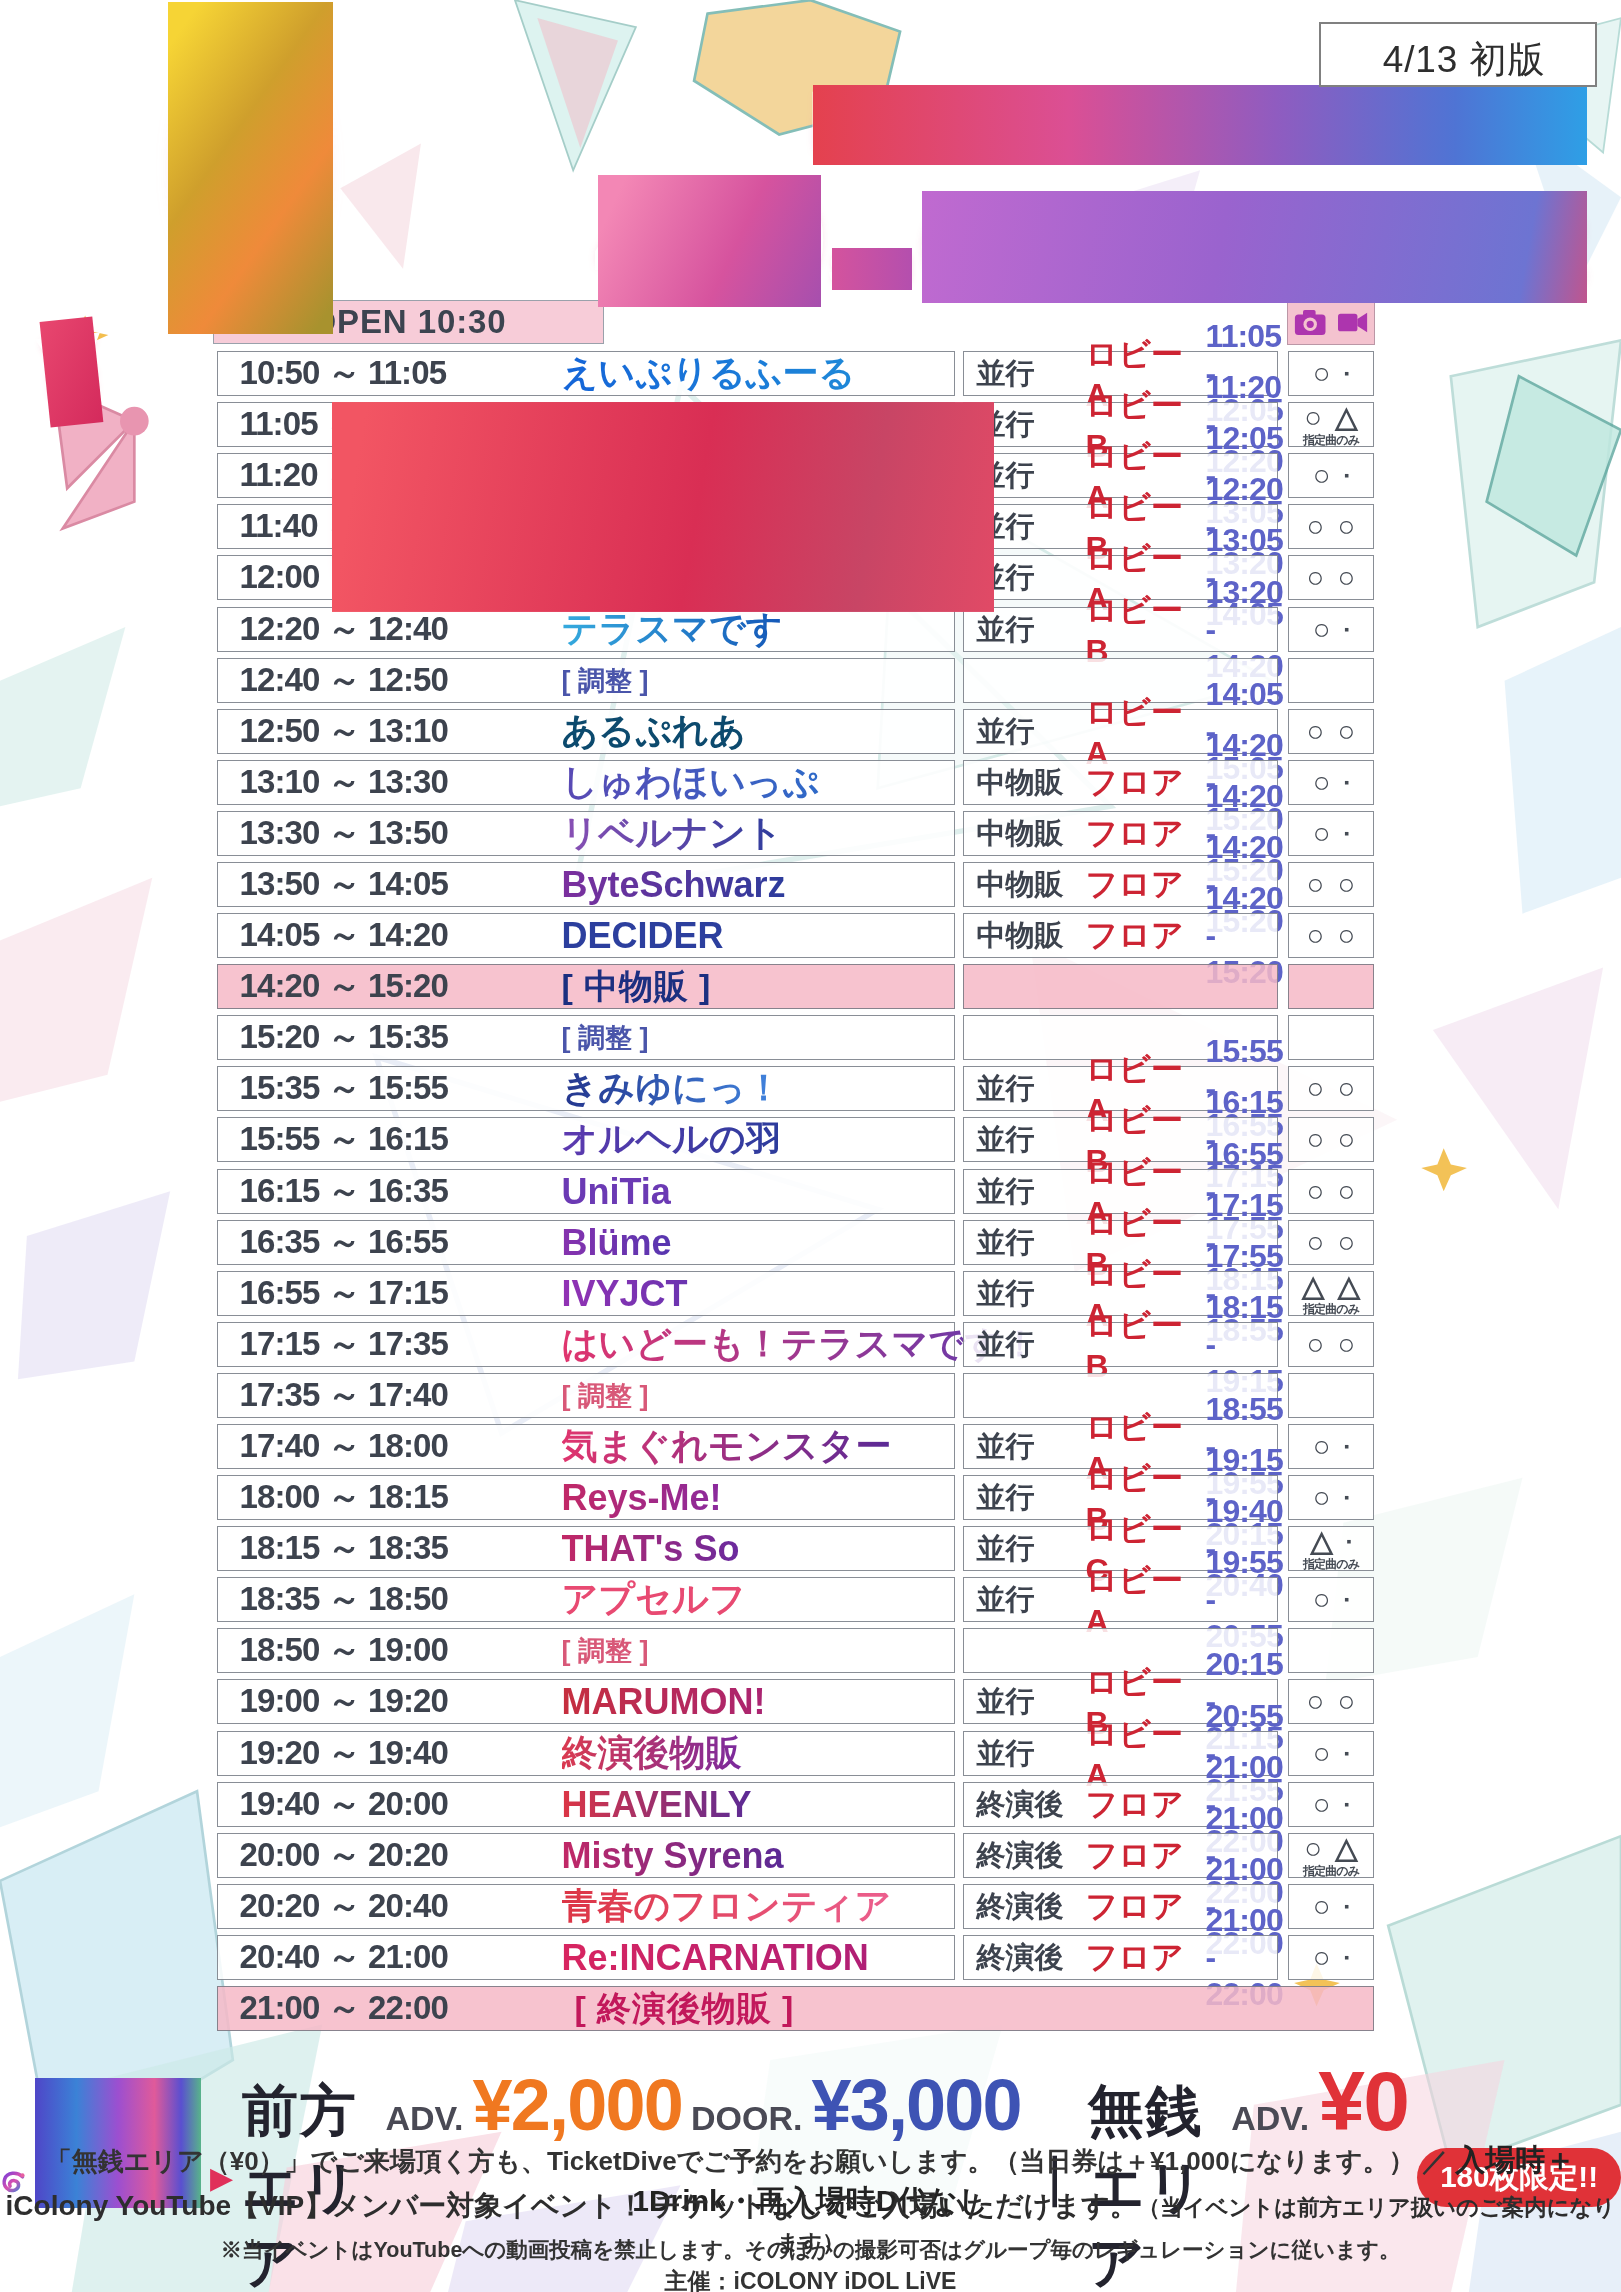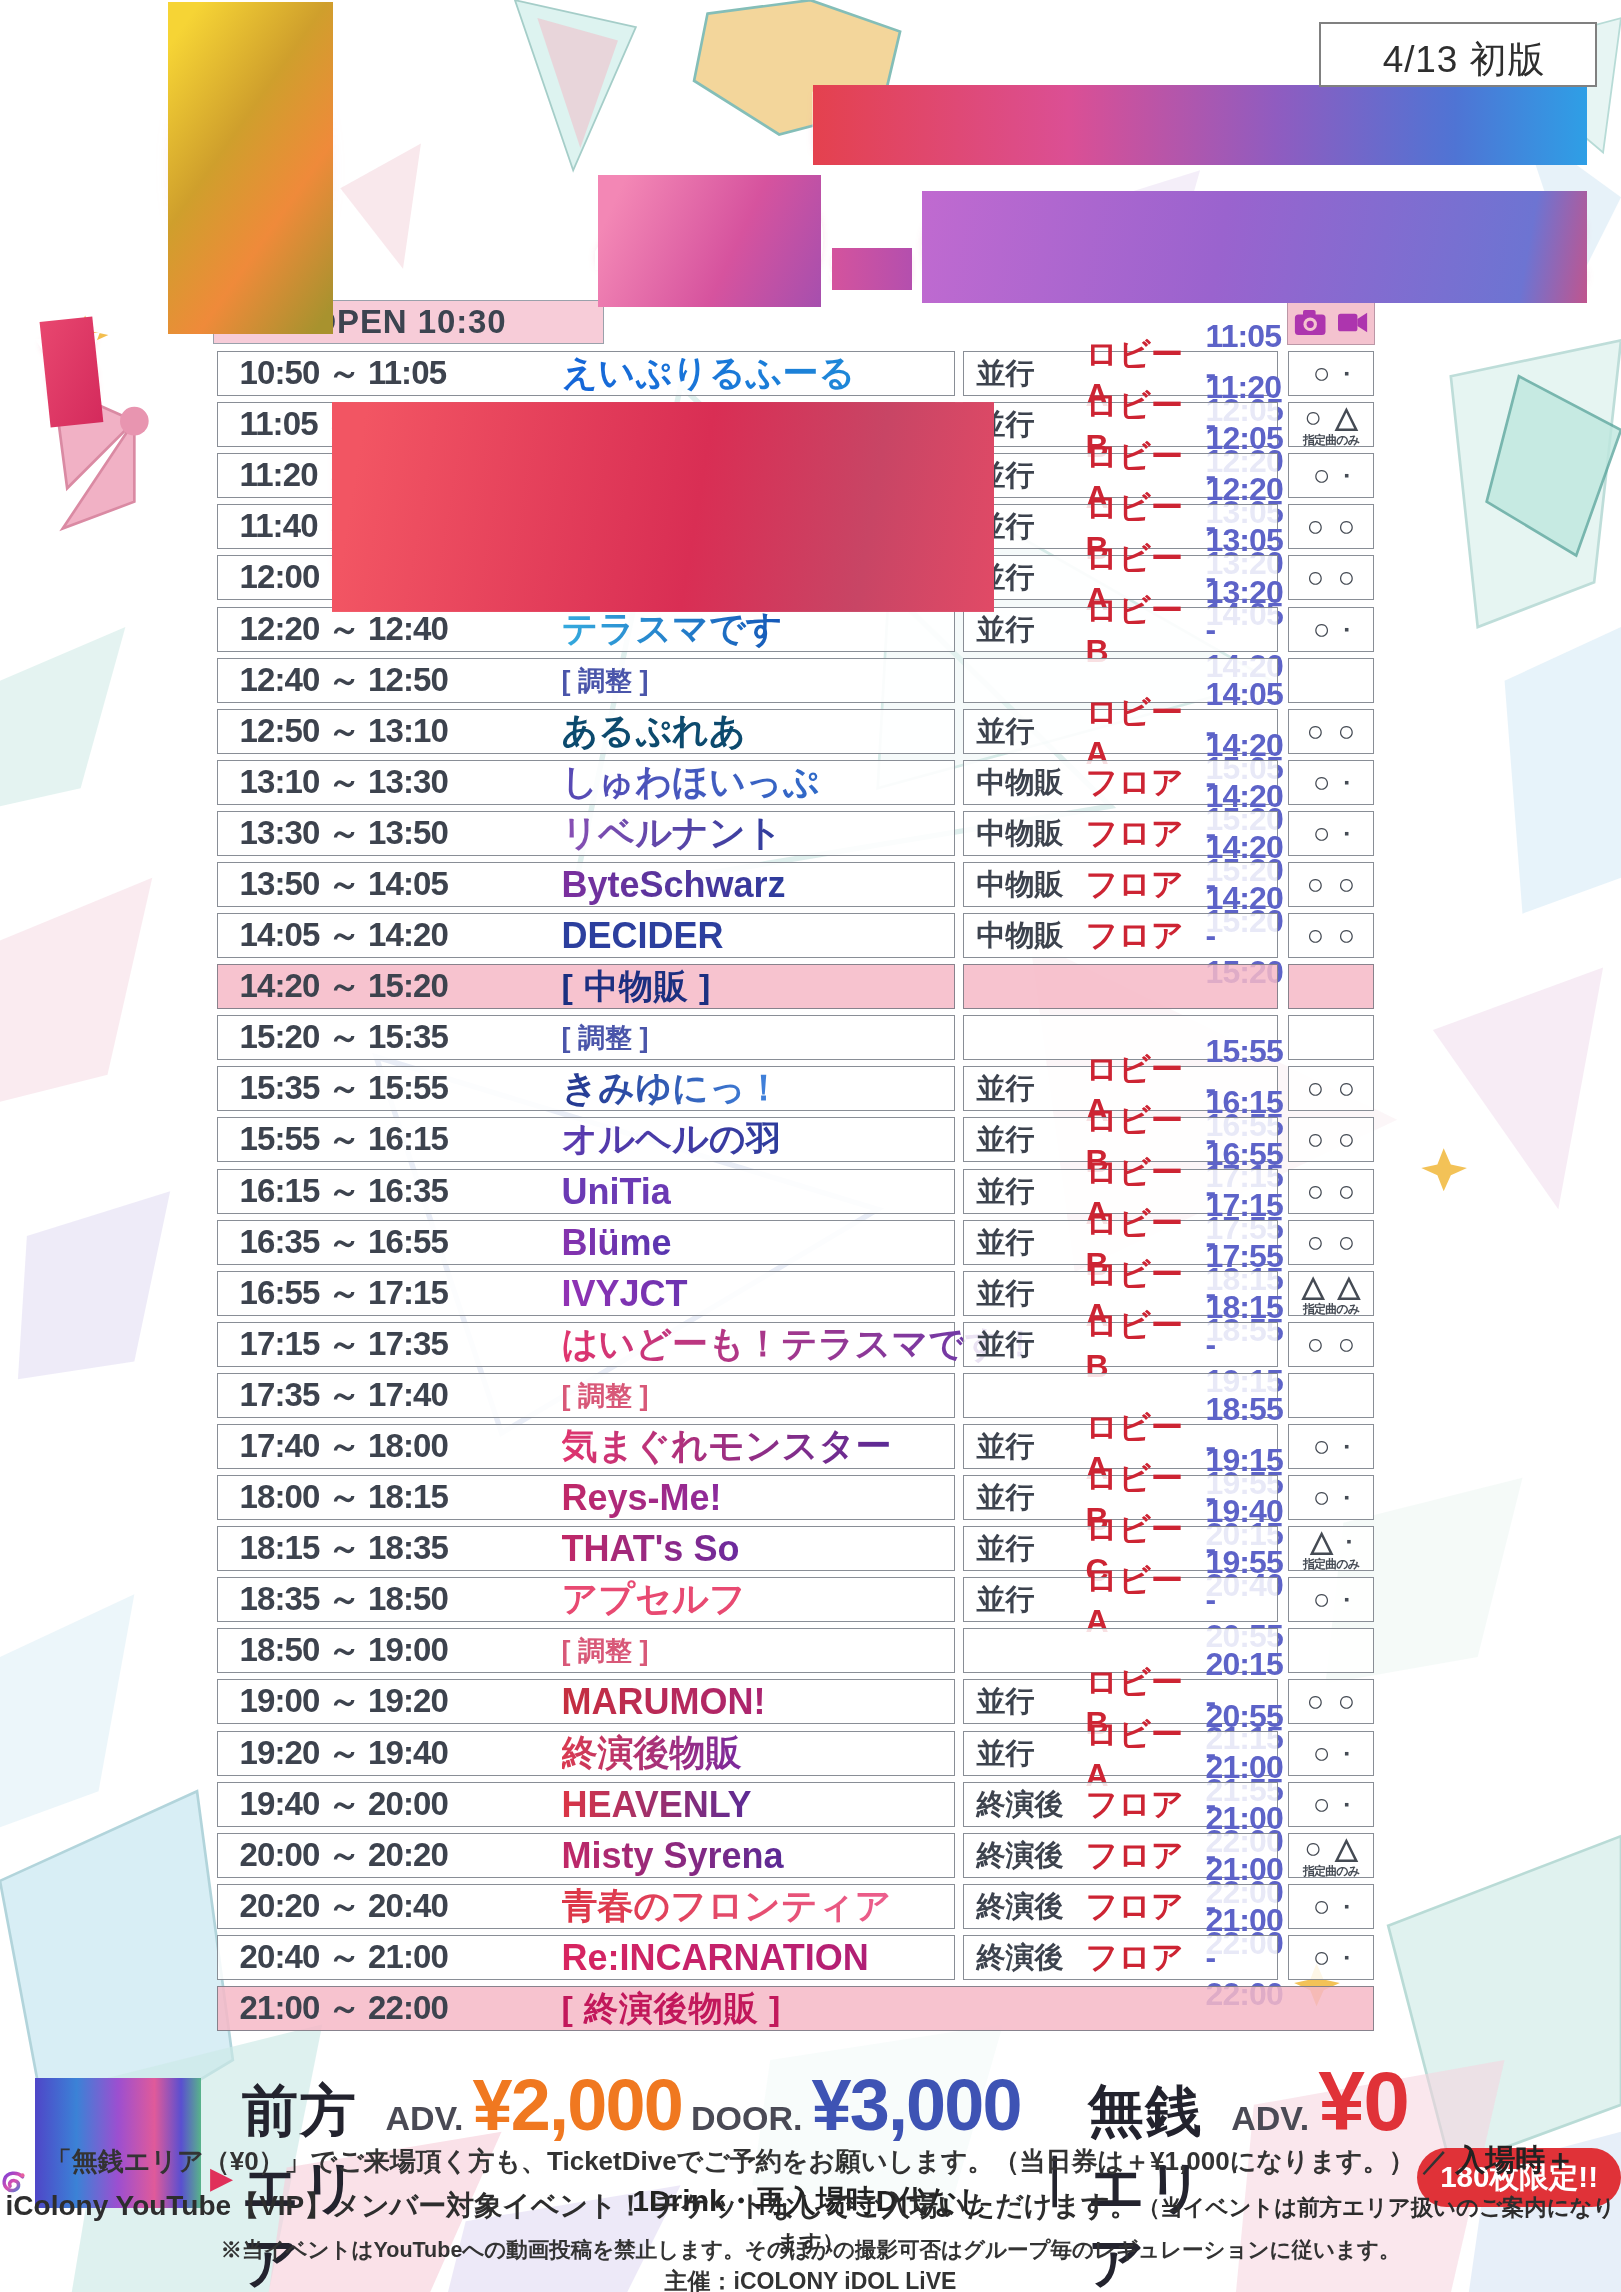--- a/index.html
+++ b/index.html
@@ -49,21 +49,21 @@
     box-sizing:border-box;display:flex;align-items:center;justify-content:center;gap:8px;z-index:3;}
   
   #rows{position:absolute;inset:0;z-index:2;}
   .row{position:absolute;left:0;width:100%;height:45px;}
   .box{position:absolute;top:0;height:45px;background:rgba(255,255,255,.86);
     border:1.8px solid rgba(108,114,124,.8);box-sizing:border-box;display:flex;align-items:center;}
   .box.main{left:217px;width:738px;}
   .box.side{left:963px;width:315px;}
   .box.cam{left:1288px;width:86px;justify-content:center;}
   .box.pinkbg{background:rgba(246,184,199,.85);}
-  .box.widebox{width:1157px;}
+  .box.widebox{width:1157px;gap:13px;}
   .rtime{font-size:33px;font-weight:700;color:#3d434e;padding-left:21.5px;width:322px;flex:none;letter-spacing:-0.9px;}
   .rname{font-size:36px;font-weight:800;white-space:nowrap;}
   .rname.note{font-size:27px;}
   .rname.sales{font-size:34px;letter-spacing:0.9px;}
   .smode{font-size:29px;font-weight:800;color:#3d434e;padding-left:12.5px;width:109px;flex:none;}
   .splace{font-size:32px;font-weight:800;color:#cd2433;width:120px;flex:none;}
   .stime{font-size:32px;font-weight:700;color:#5d63c8;letter-spacing:-0.9px;}
   .cam-inner{display:flex;gap:13.4px;align-items:center;justify-content:center;line-height:1;}
   .mk{font-size:29px;font-weight:700;color:#454b54;line-height:1;}
   .mk.dot{font-size:14.3px;}

